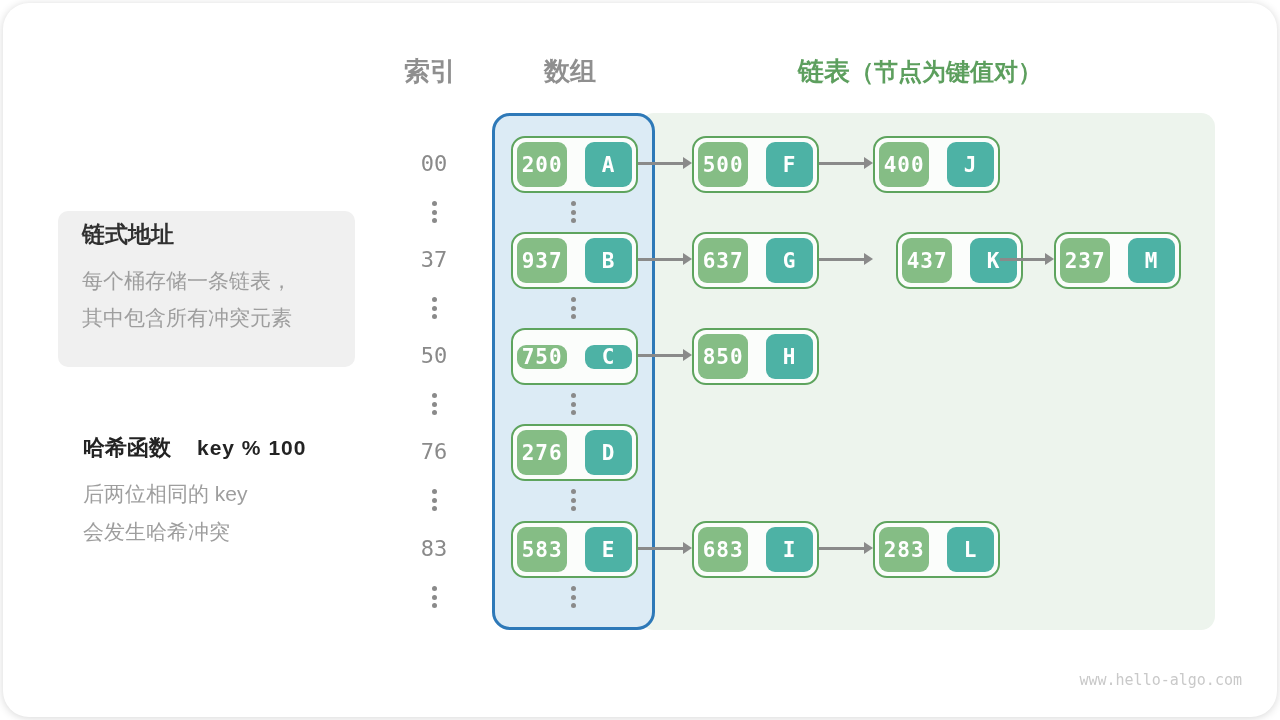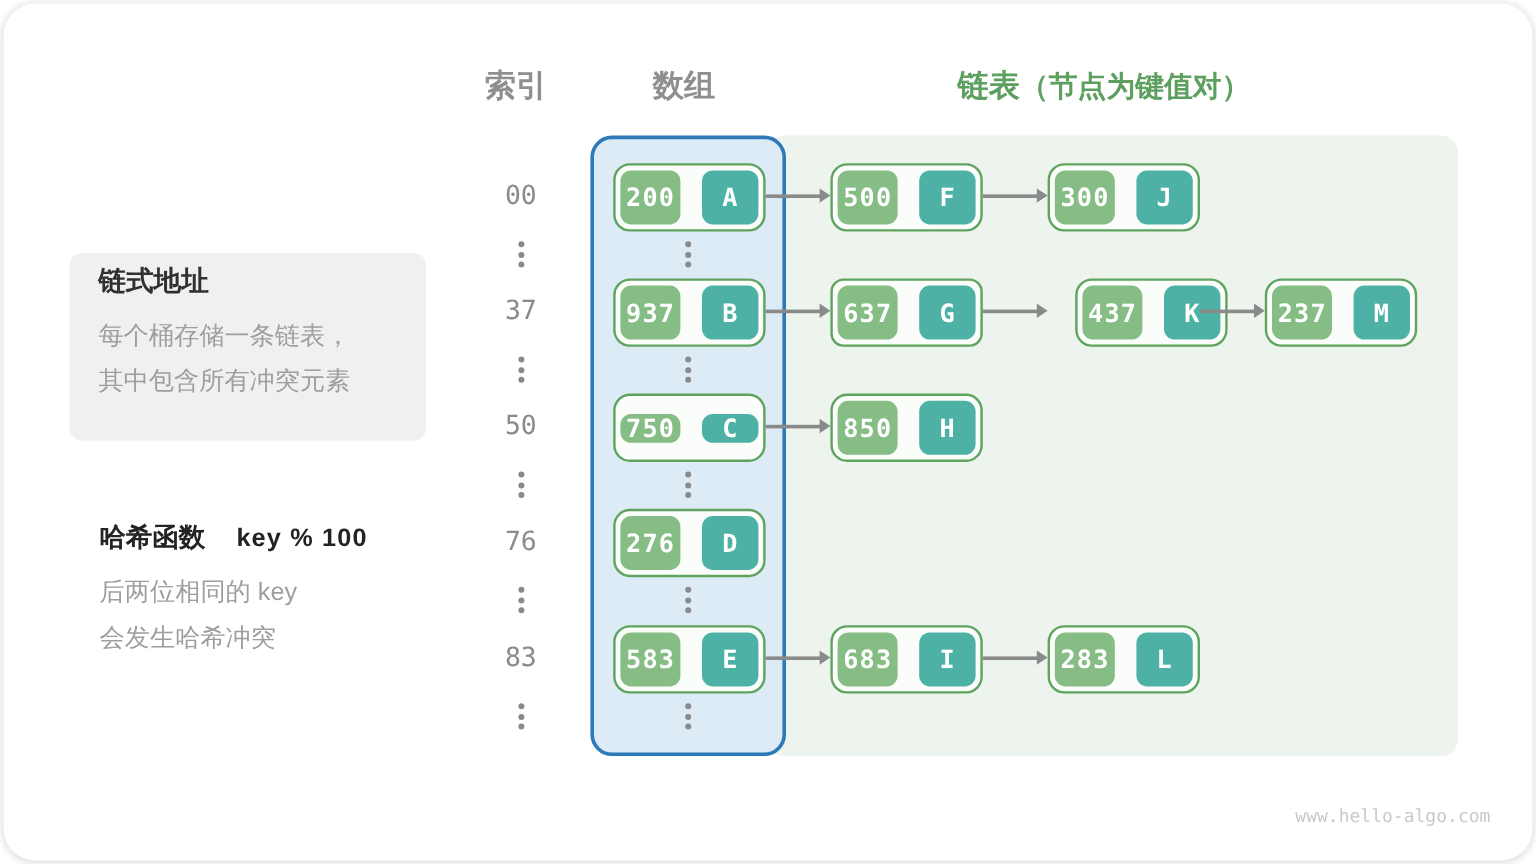--- a/index.html
+++ b/index.html
@@ -114,40 +114,40 @@
         <div class="kv key">200</div>
         <div class="kv val">A</div>
       </div>
       <div class="arrow" style="left: 638px; width: 46px; top: 162px;"></div>
       <div class="node" style="left: 692px; top: 136px;">
         <div class="kv key">500</div>
         <div class="kv val">F</div>
       </div>
       <div class="arrow" style="left: 819px; width: 46px; top: 162px;"></div>
       <div class="node" style="left: 873px; top: 136px;">
-        <div class="kv key">300</div>
+        <div class="kv key">400</div>
         <div class="kv val">J</div>
       </div>
       <div class="dots" style="left: 404px; top: 201px;">
         <i></i>
         <i></i>
         <i></i>
       </div>
       <div class="dots" style="left: 543px; top: 201px;">
         <i></i>
         <i></i>
         <i></i>
       </div>
       <div class="index-label" style="left: 404px; top: 245px;">37</div>
       <div class="node" style="left: 511px; top: 232px;">
         <div class="kv key">937</div>
         <div class="kv val">B</div>
       </div>
       <div class="arrow" style="left: 638px; width: 46px; top: 258px;"></div>
-      <div class="node" style="left: 692px; top: 232px; border-radius: 11px;">
+      <div class="node" style="left: 692px; top: 232px;">
         <div class="kv key">637</div>
         <div class="kv val">G</div>
       </div>
       <div class="arrow" style="left: 819px; width: 46px; top: 258px;"></div>
       <div class="node" style="left: 896px; top: 232px; text-align: right;">
         <div class="kv key">437</div>
         <div class="kv val">K</div>
       </div>
       <div class="arrow" style="left: 1000px; width: 46px; top: 258px;"></div>
       <div class="node" style="left: 1054px; top: 232px; text-align: center;">

